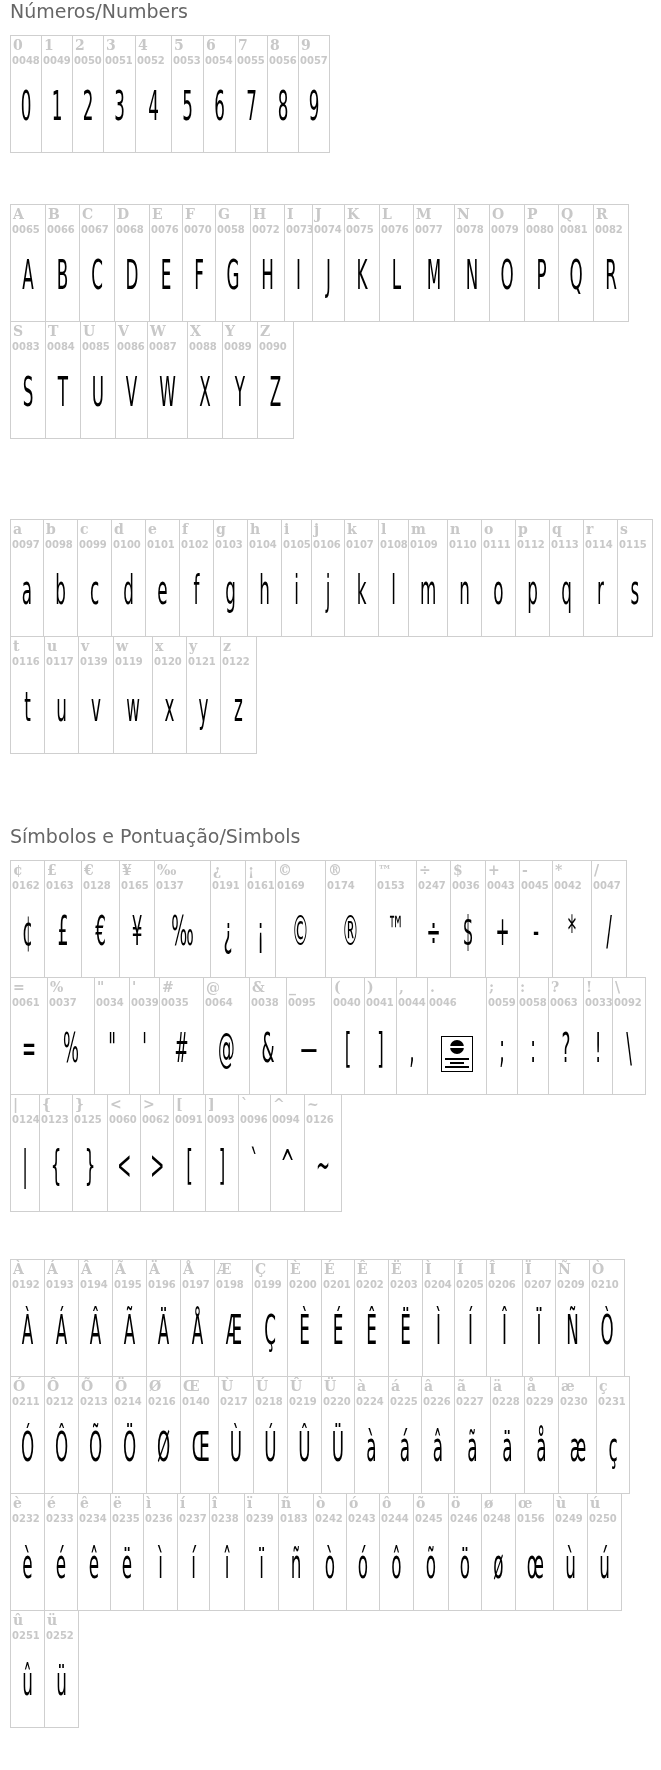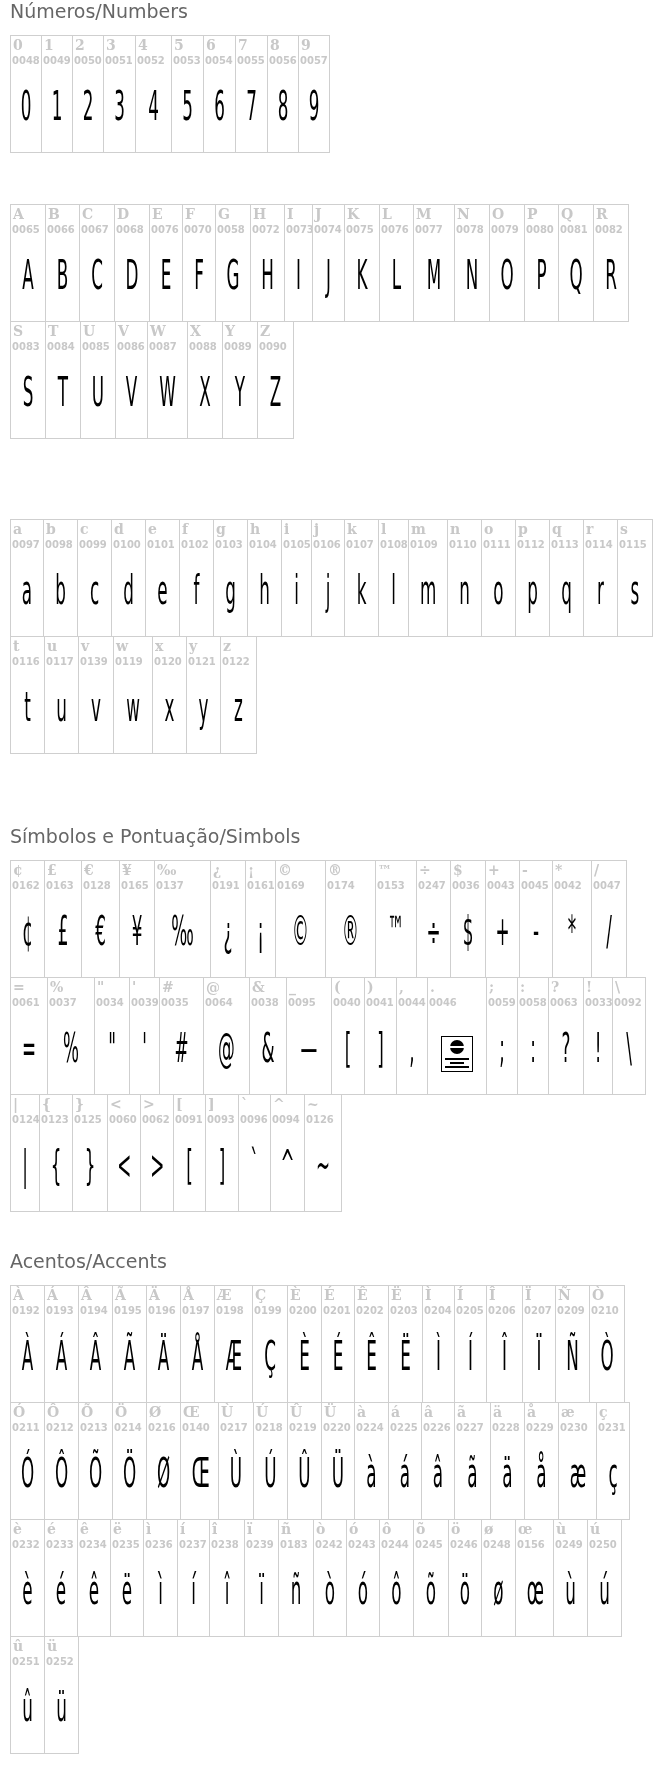--- a/index.html
+++ b/index.html
@@ -584,21 +584,20 @@
           </div>
           <div class="cell" style="width: 38px;">
             <span class="ch">~</span>
             <span class="code">0126</span>
             <div class="glyph">~</div>
           </div>
         </div>
       </div>
     </div>
     <div class="section" style="top: 1250px;">
-      <h2 class="section-title">Acentos/Accents</h2>
       <div class="grid" style="margin-top: 10px;">
         <div class="row">
           <div class="cell" style="width: 35px;">
             <span class="ch">À</span>
             <span class="code">0192</span>
             <div class="glyph">À</div>
           </div>
           <div class="cell" style="width: 35px;">
             <span class="ch">Á</span>
             <span class="code">0193</span>

